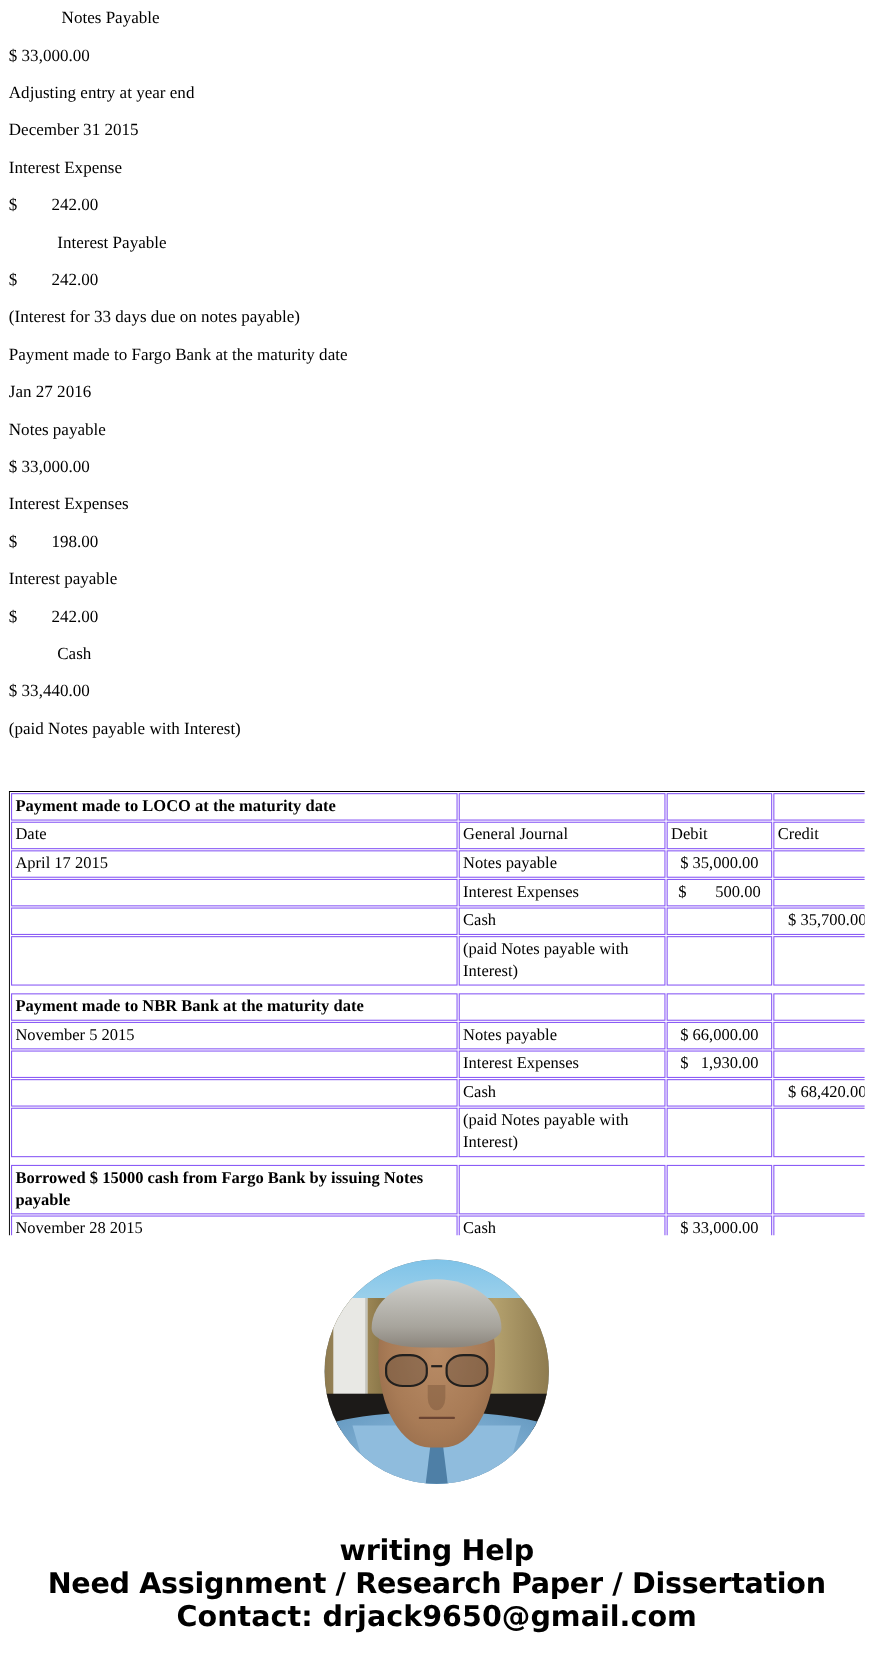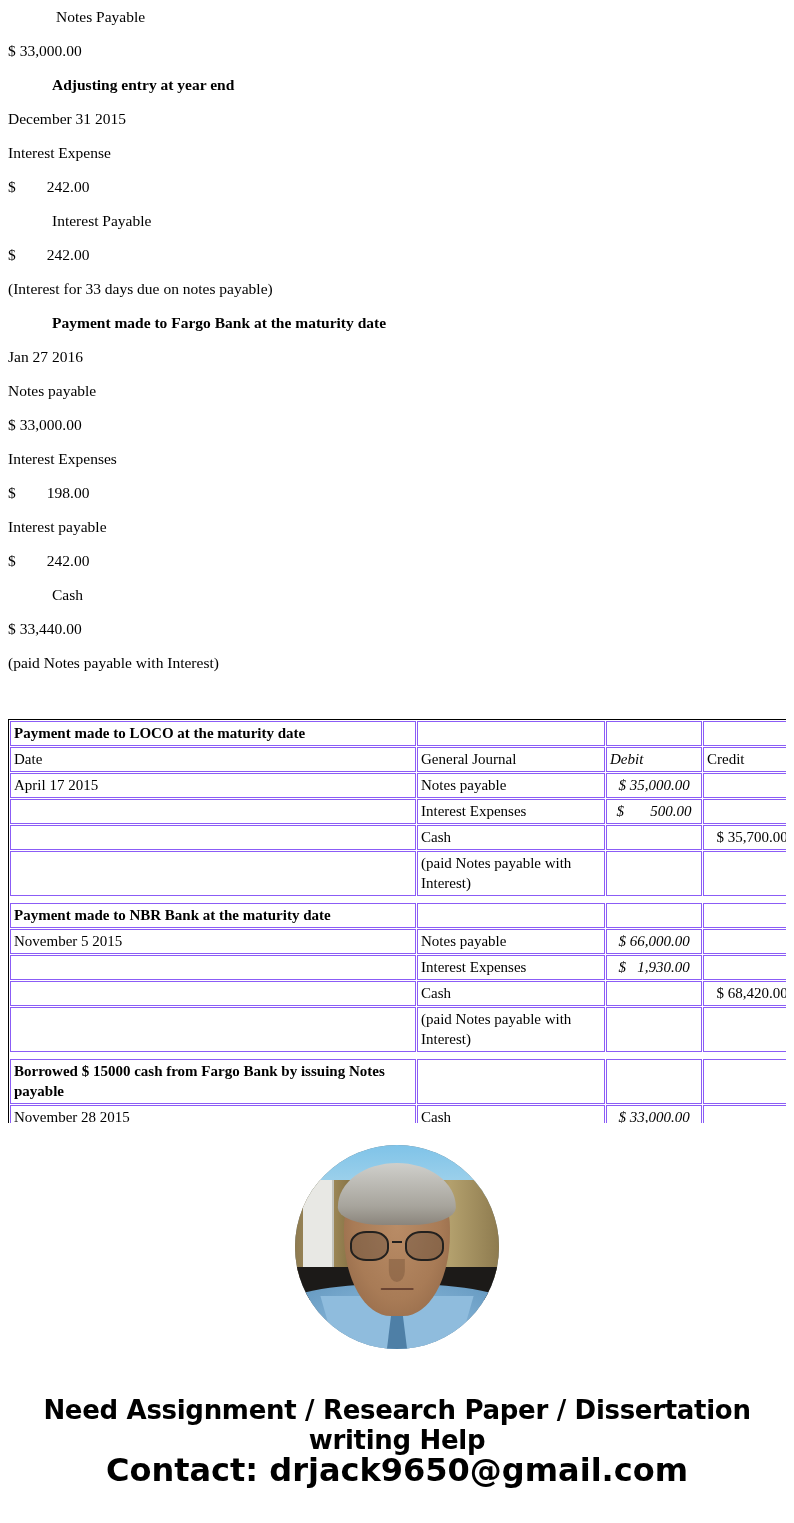--- a/index.html
+++ b/index.html
@@ -21,22 +21,21 @@
     padding: 0 8px;
     box-sizing: border-box;
   }
   .line {
     font-size: 15.5px;
     line-height: 34px;
     white-space: pre;
     margin: 0;
   }
   .line.bold {
-    font-weight: bold;
-    margin-left: 44px;
+    font-weight: normal;
   }
   .line.indent1 {
     padding-left: 48px;
   }
   .line.indent2 {
     padding-left: 44px;
   }
 
   
   .journal-wrap {
@@ -59,21 +58,21 @@
     border: 1px solid #8b5cf6;
     font-size: 15px;
     line-height: 20px;
     padding: 1px 3px 2px 3px;
     vertical-align: top;
     font-family: "Liberation Serif", "DejaVu Serif", serif;
     word-wrap: break-word;
   }
   td.c-date  { width: 398px; }
   td.c-gj    { width: 180px; }
-  td.c-debit { width: 88px; font-style: italic; }
+  td.c-debit { width: 88px; }
   td.c-credit{ width: 90px; }
 
   td.section-title {
     font-weight: bold;
     font-size: 15px;
   }
   td.blank-nb {
     border: none;
     padding: 0;
   }
@@ -228,21 +227,21 @@
     font-family: "DejaVu Sans", "Liberation Sans", sans-serif;
     font-weight: bold;
     color: #000;
   }
   .footer .f1 {
     font-size: 26px;
     line-height: 30px;
     letter-spacing: -0.3px;
   }
   .footer .f2 {
-    font-size: 32px;
+    font-size: 26px;
     line-height: 30px;
     margin-top: 0px;
   }
 </style>
 </head>
 <body>
 
 <div class="doc-text" id="doc-text">
     <div class="line indent1">Notes Payable</div>
     <div class="line">$ 33,000.00</div>
@@ -378,16 +377,16 @@
     <div class="av-hair"></div>
     <div class="av-glassL"></div>
     <div class="av-glassR"></div>
     <div class="av-bridge"></div>
     <div class="av-nose"></div>
     <div class="av-mouth"></div>
   </div>
 </div>
 
 <div class="footer">
+  <div class="f1">writing Help</div>
   <div class="f1">Need Assignment / Research Paper / Dissertation</div>
-  <div class="f1">writing Help</div>
   <div class="f2">Contact: drjack9650@gmail.com</div>
 </div>
 
 </body></html>

